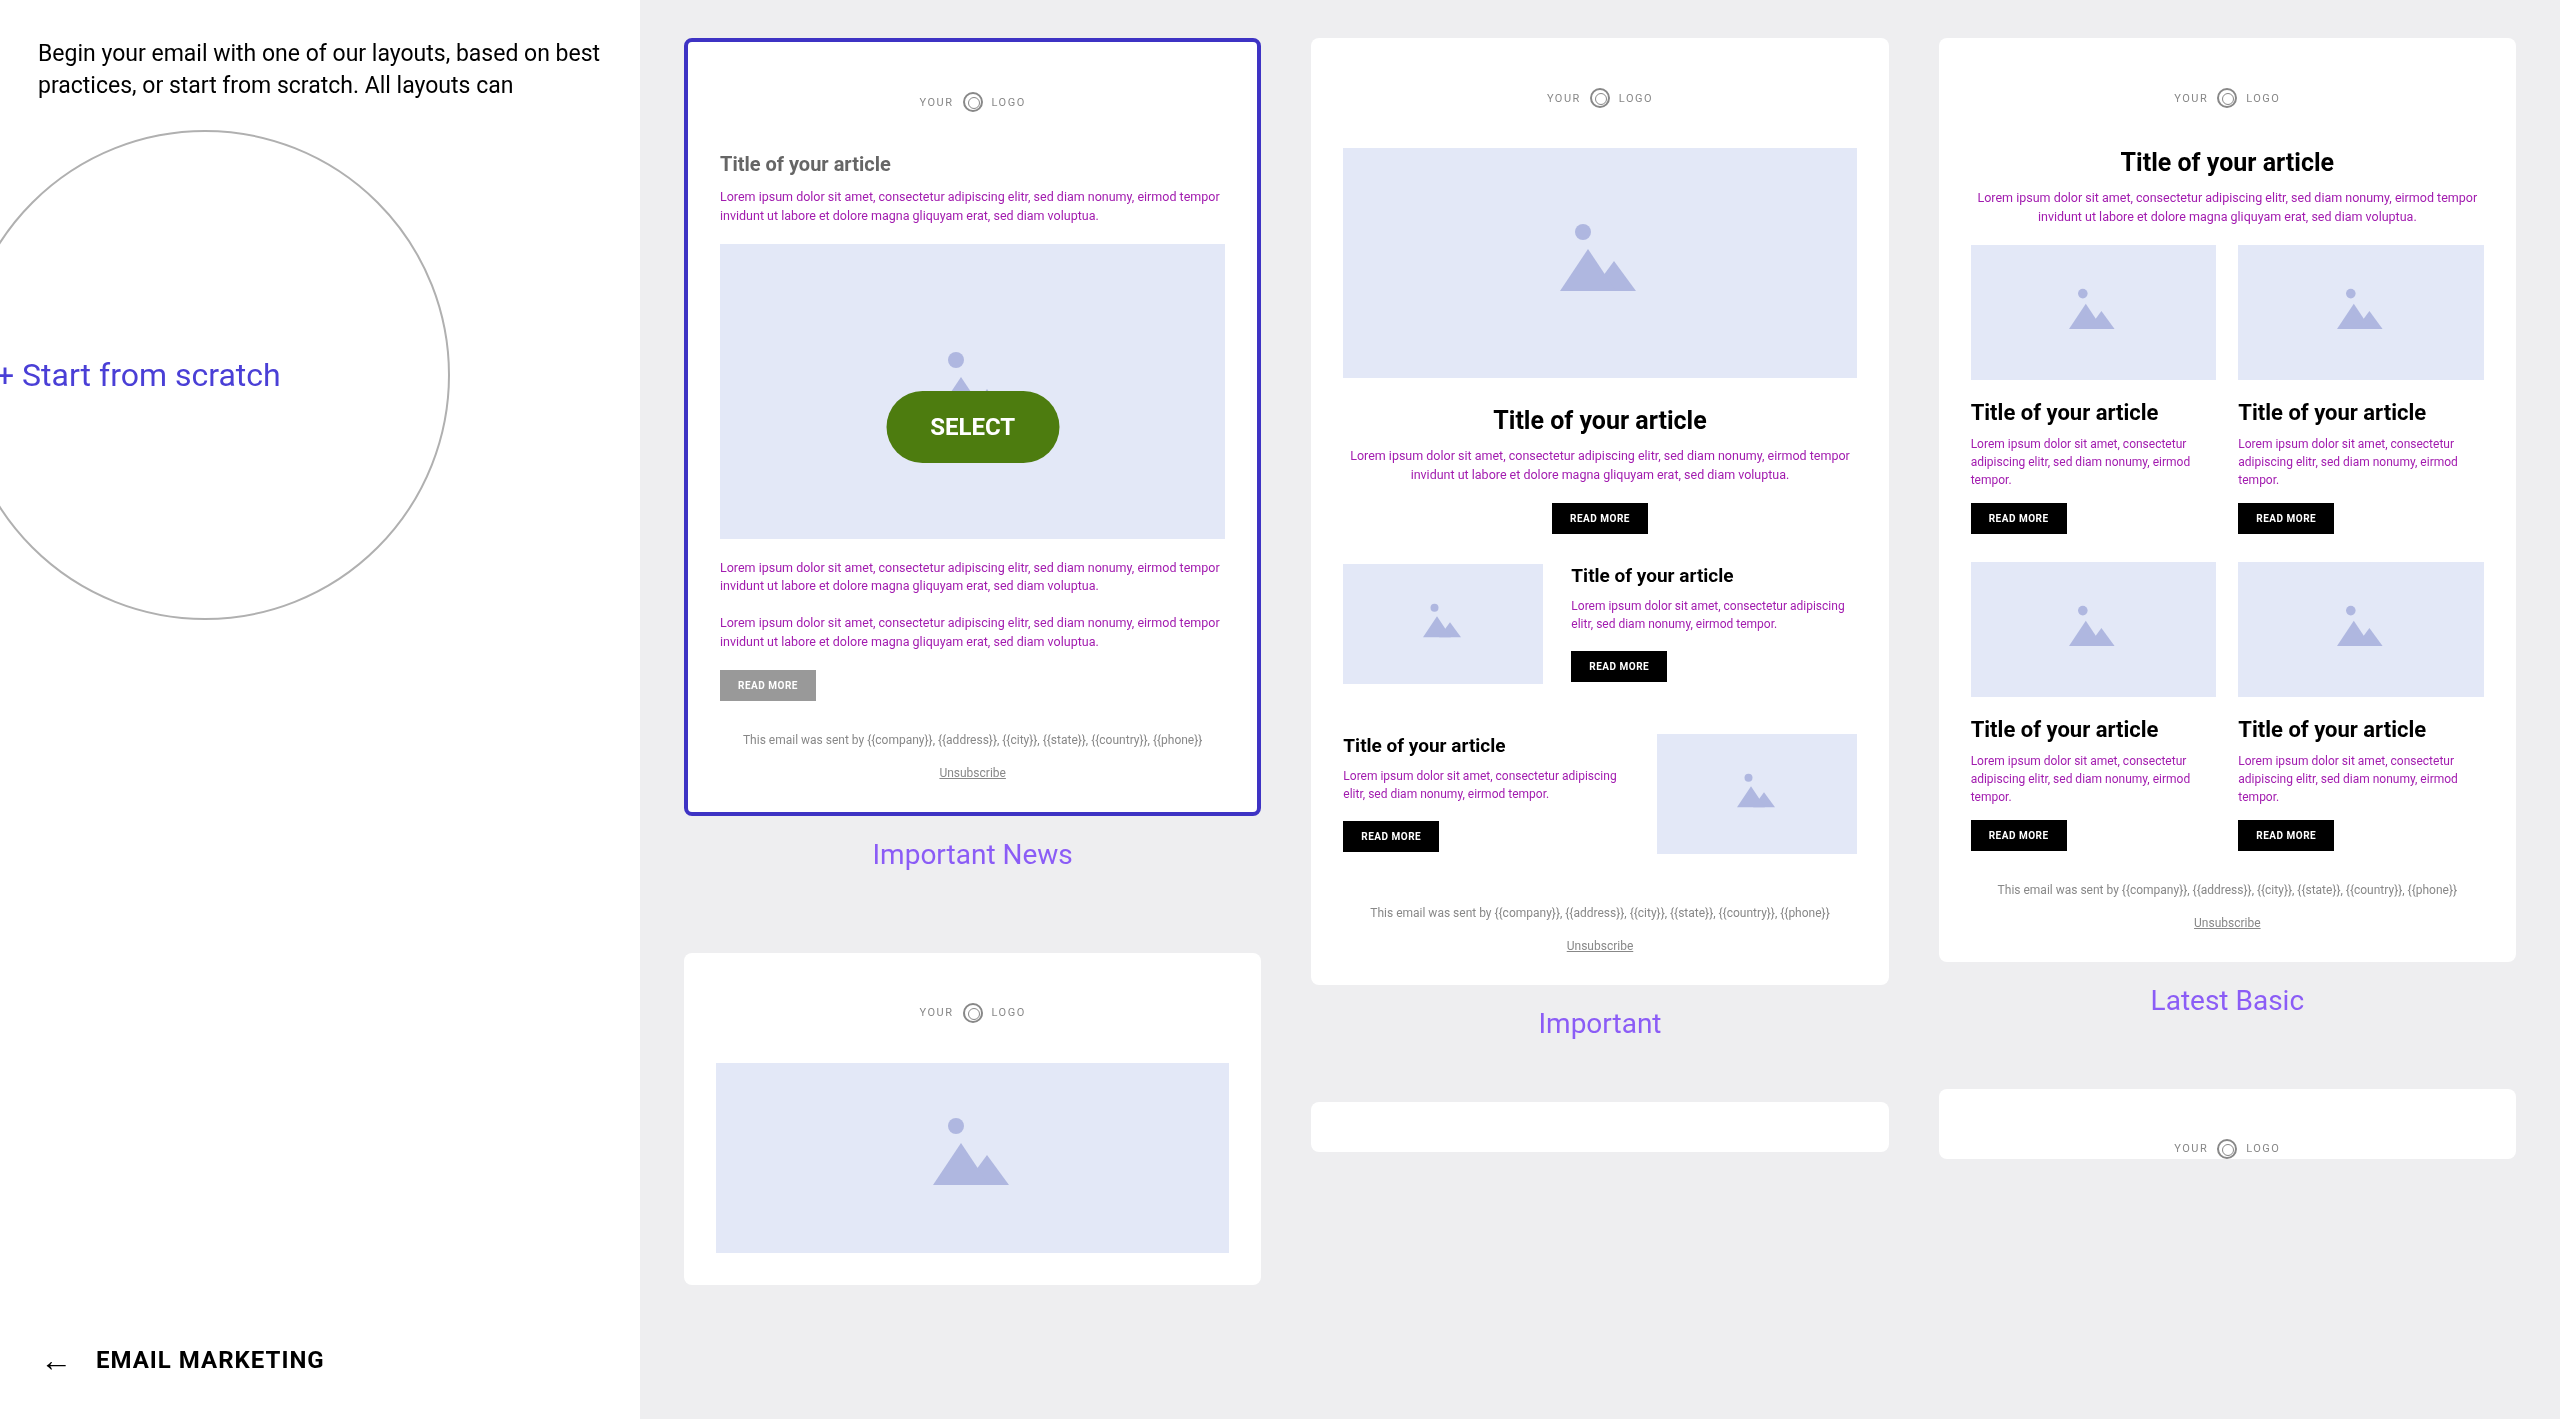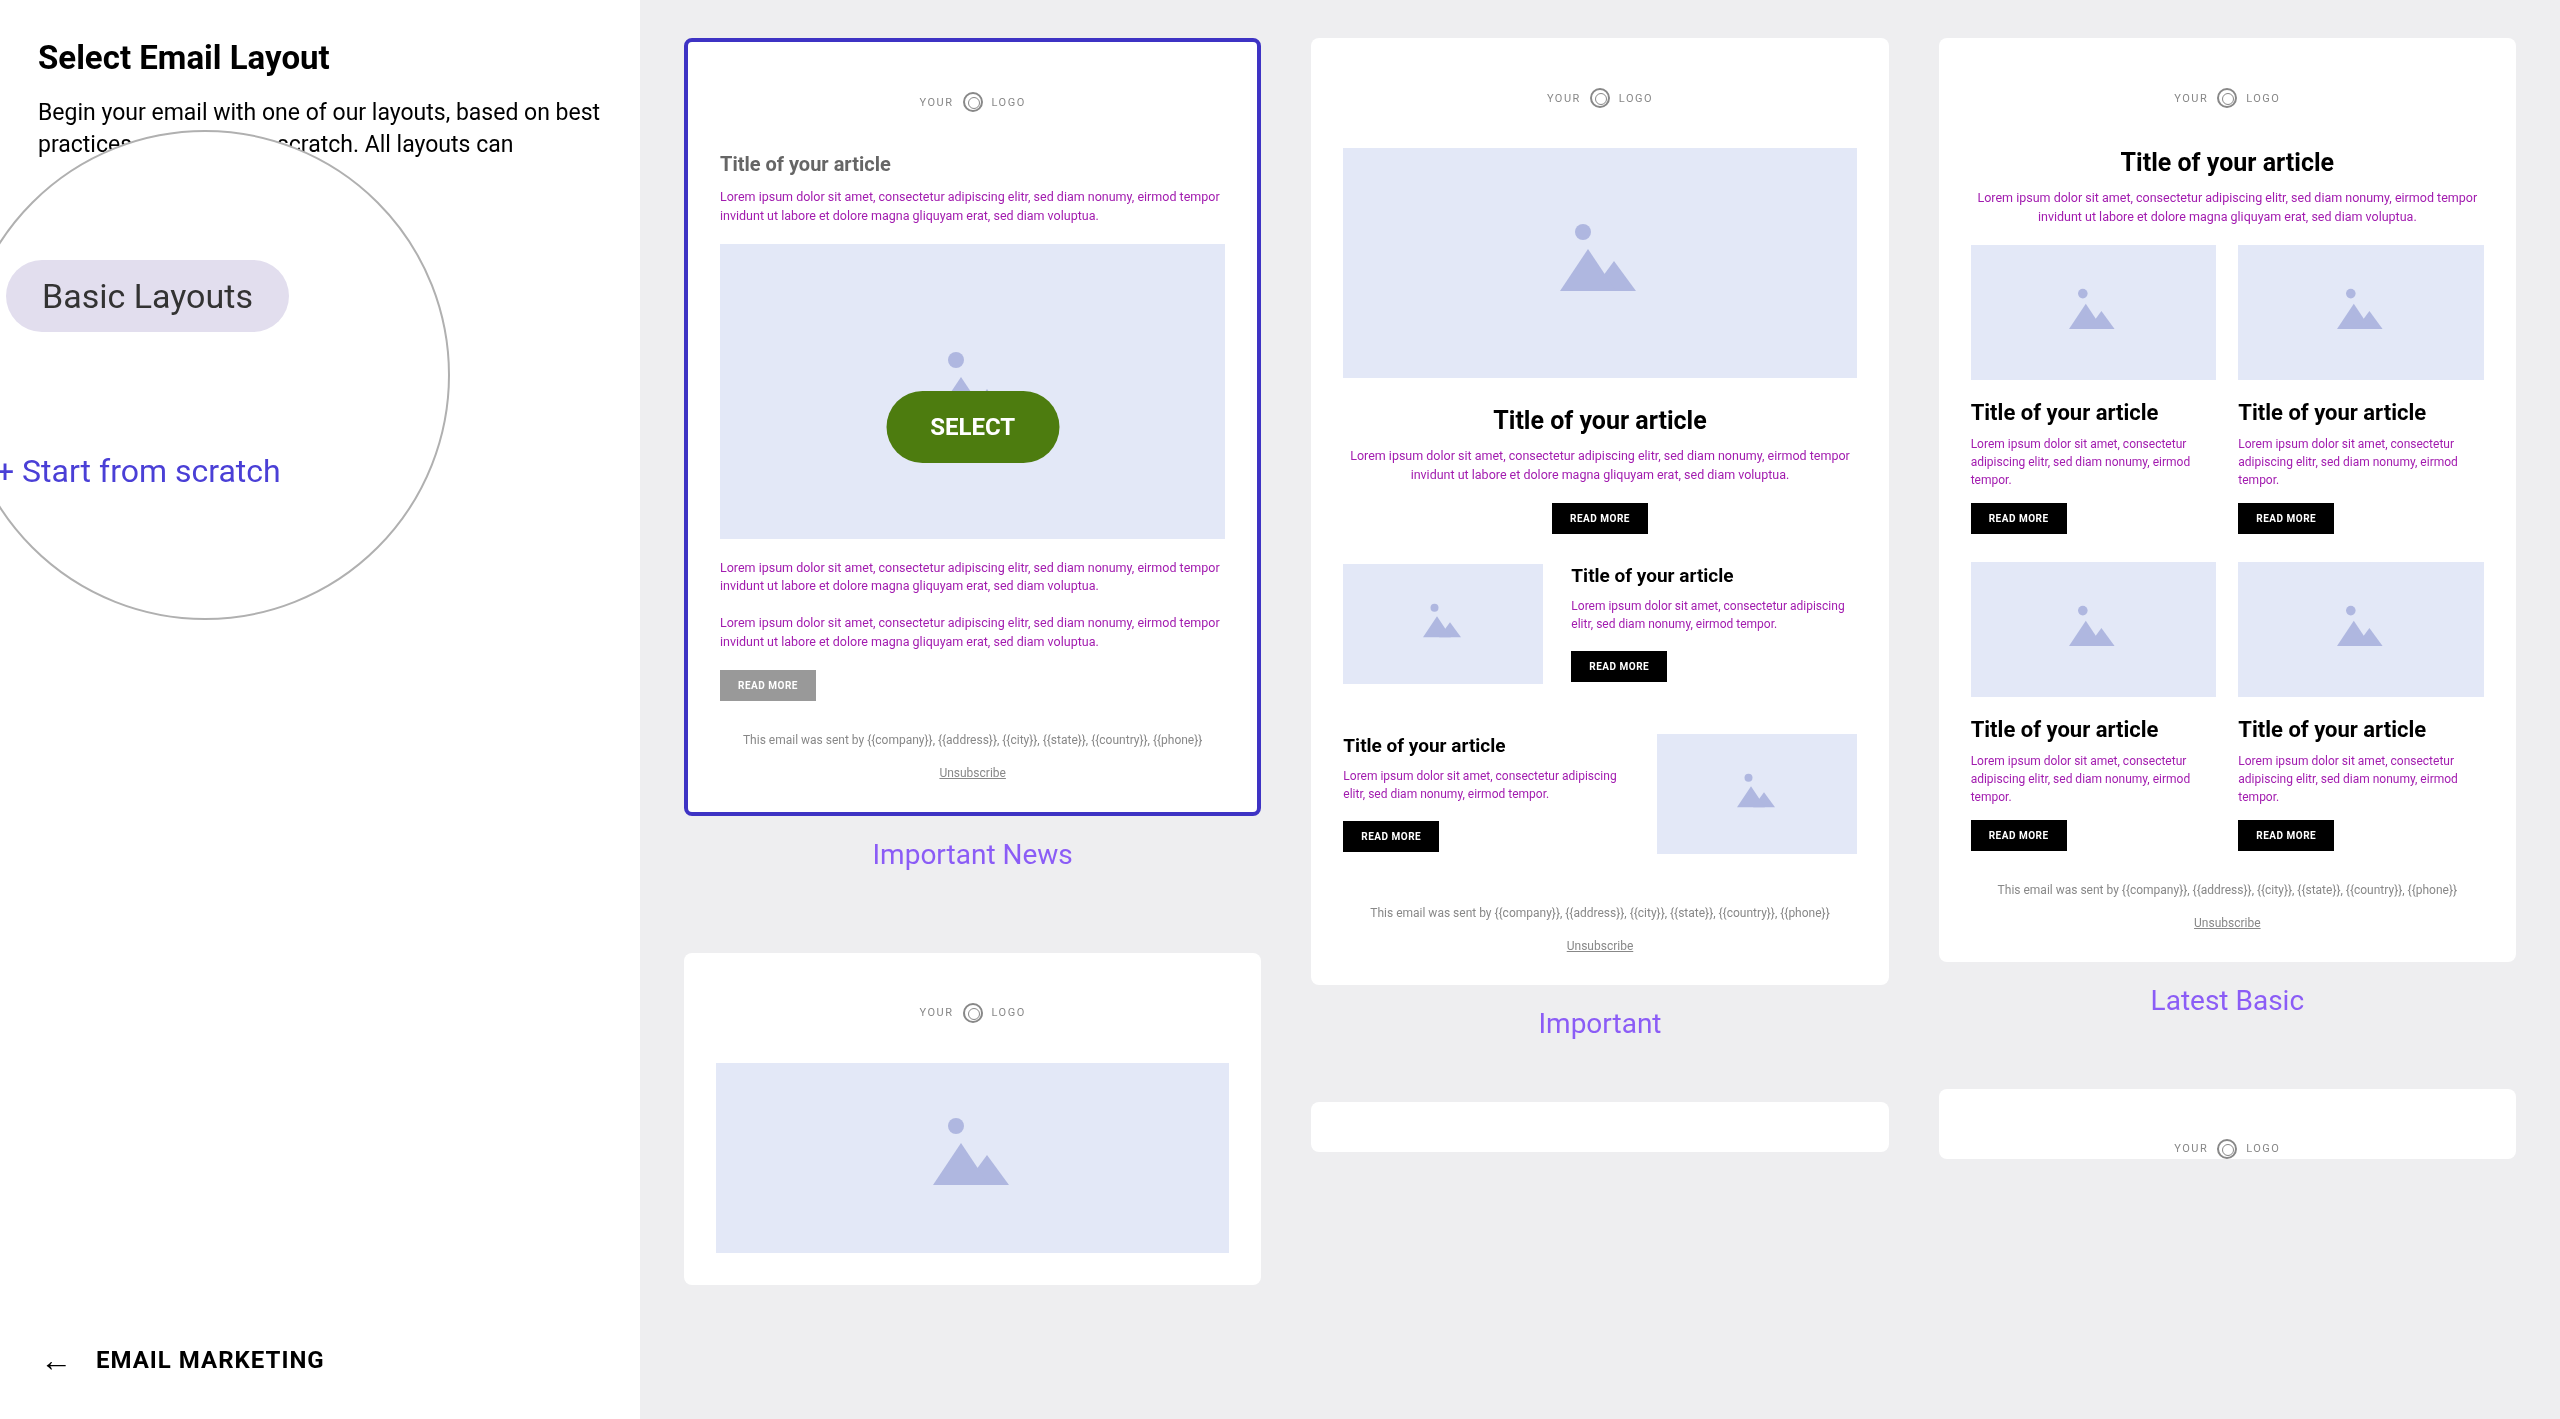--- a/index.html
+++ b/index.html
@@ -281,27 +281,25 @@
       display: flex;
       align-items: center;
       justify-content: center;
     }
   </style>
 </head>
 <body>
 
 <div class="sidebar">
   <div class="sidebar-header">
-    <div class="sidebar-title">Select Email Layout</div>
     <div class="sidebar-desc">Begin your email with one of our layouts, based on best practices, or start from scratch. All layouts can</div>
   </div>
 
   <div class="magnifier">
     <div class="magnifier-inner">
-      <div class="basic-layouts-chip">Basic Layouts</div>
       <div class="start-scratch-link">+ Start from scratch</div>
     </div>
   </div>
 
   <div class="sidebar-footer">
     <span class="back-arrow">←</span>
     <span class="footer-label">EMAIL MARKETING</span>
   </div>
 </div>
 

